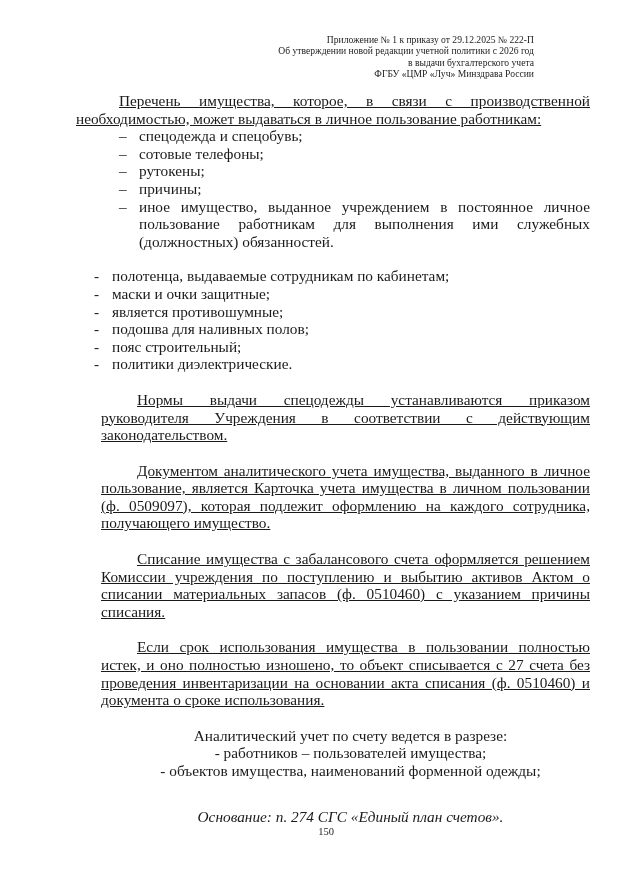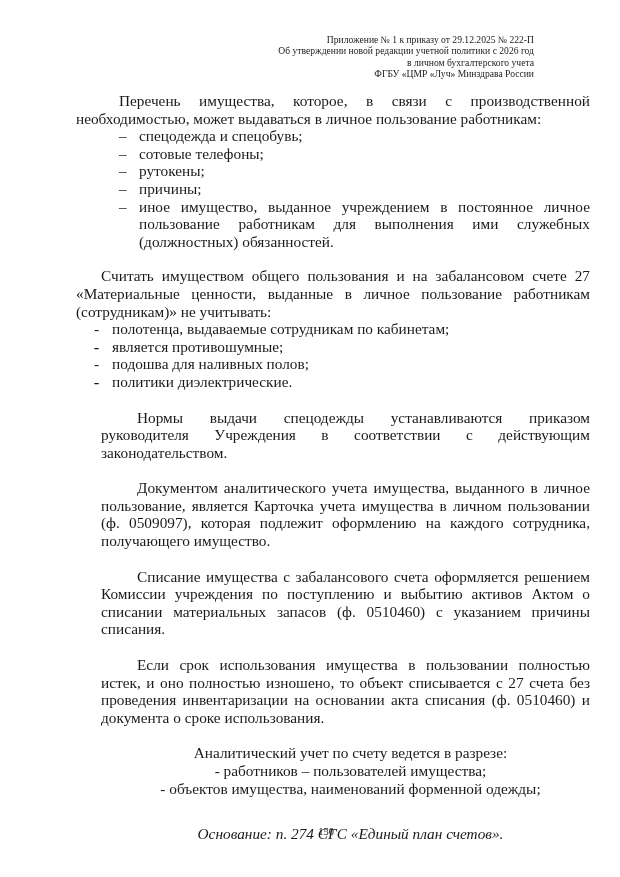--- a/index.html
+++ b/index.html
@@ -4,21 +4,21 @@
   <style>
     html, body { margin: 0; padding: 0; background: #ffffff; }
     body { width: 620px; height: 877px; position: relative; overflow: hidden;
       font-family: "Liberation Serif", "DejaVu Serif", serif; color: #1a1a1a; }
     .page { position: absolute; left: 0; top: 0; width: 564px; height: 877px; background: #fff; }
     .header { position: absolute; right: 30px; top: 34px; text-align: right;
       font-size: 9.6px; line-height: 11.4px; color: #222; }
     .header div { white-space: nowrap; }
     .body { position: absolute; left: 76px; top: 92px; width: 514px;
       font-size: 15.3px; line-height: 17.6px; }
-    .p { margin: 0; text-align: justify; }
+    .p { margin: 0; text-align: justify; text-decoration: underline; }
     .ind1 { text-indent: 43px; }
     .ind2 { text-indent: 25px; }
     .ind3 { text-indent: 36px; margin-left: 25px; }
     .list1 { margin: 0; padding: 0; list-style: none; }
     .list1 li { position: relative; padding-left: 63px; text-align: justify; }
     .list1 li .dash { position: absolute; left: 43px; top: 0; }
     .list2 { margin: 0; padding: 0; list-style: none; }
     .list2 li { position: relative; padding-left: 36px; }
     .list2 li .dash { position: absolute; left: 18px; top: 0; }
     .gap { height: 17px; }
@@ -30,44 +30,43 @@
       font-size: 10.5px; color: #222; }
   </style>
 </head>
 <body>
 
 <div class="page">
 
   <div class="header">
     <div>Приложение № 1 к приказу от 29.12.2025 № 222-П</div>
     <div>Об утверждении новой редакции учетной политики с 2026 год</div>
-    <div>в личном бухгалтерского учета</div>
+    <div>в выдачи бухгалтерского учета</div>
     <div>ФГБУ «ЦМР «Луч» Минздрава России</div>
   </div>
 
   <div class="body">
 
     <p class="p ind1">Перечень имущества, которое, в связи с производственной необходимостью, может выдаваться в личное пользование работникам:</p>
     <ul class="list1">
       <li><span class="dash">–</span><span>спецодежда и спецобувь;</span></li>
       <li><span class="dash">–</span><span>сотовые телефоны;</span></li>
       <li><span class="dash">–</span><span>рутокены;</span></li>
       <li><span class="dash">–</span><span>причины;</span></li>
       <li><span class="dash">–</span><span>иное имущество, выданное учреждением в постоянное личное пользование работникам для выполнения ими служебных (должностных) обязанностей.</span></li>
     </ul>
 
     <div class="gap"></div>
 
-    <p class="p ind2">Считать имуществом общего пользования и на забалансовом счете 27 «Материальные ценности, выданные в личное пользование работникам (сотрудникам)» не учитывать:</p>
     <ul class="list2">
       <li><span class="dash">-</span><span>полотенца, выдаваемые сотрудникам по кабинетам;</span></li>
-      <li><span class="dash">-</span></li>
+      <li><span class="dash">-</span><span>маски и очки защитные;</span></li>
       <li><span class="dash">-</span><span>является противошумные;</span></li>
       <li><span class="dash">-</span><span>подошва для наливных полов;</span></li>
-      <li><span class="dash">-</span></li>
+      <li><span class="dash">-</span><span>пояс строительный;</span></li>
       <li><span class="dash">-</span><span>политики диэлектрические.</span></li>
     </ul>
 
     <div class="gap-s"></div>
     <p class="p ind3">Нормы выдачи спецодежды устанавливаются приказом руководителя Учреждения в соответствии с действующим законодательством.</p>
 
     <div class="gap-s"></div>
     <p class="p ind3">Документом аналитического учета имущества, выданного в личное пользование, является Карточка учета имущества в личном пользовании (ф. 0509097), которая подлежит оформлению на каждого сотрудника, получающего имущество.</p>
 
     <div class="gap-s"></div>

